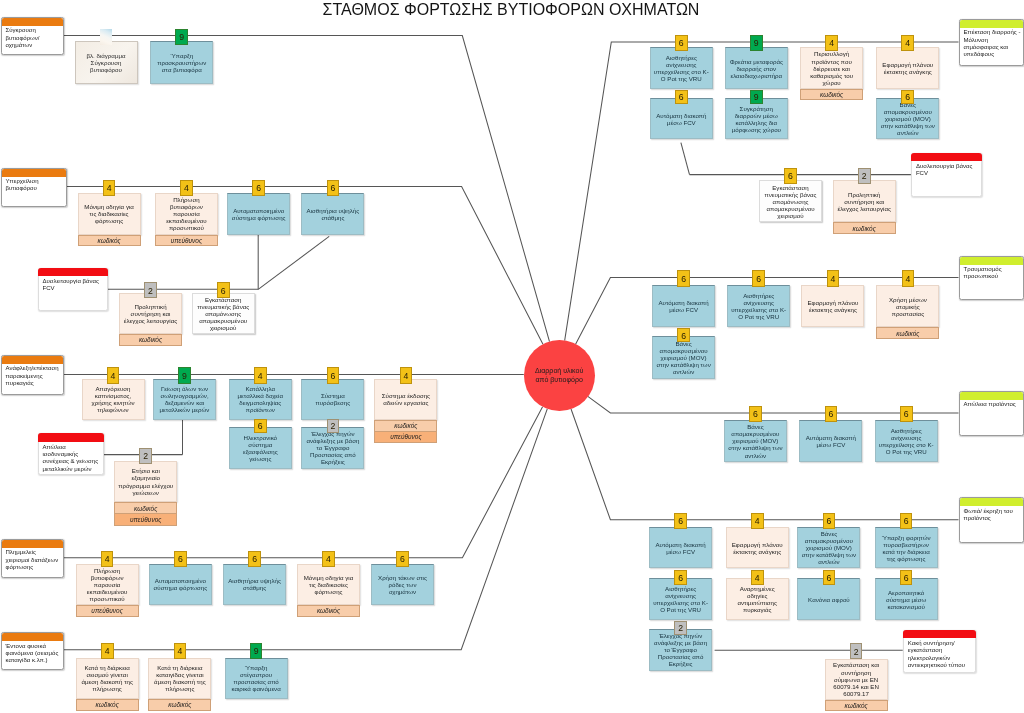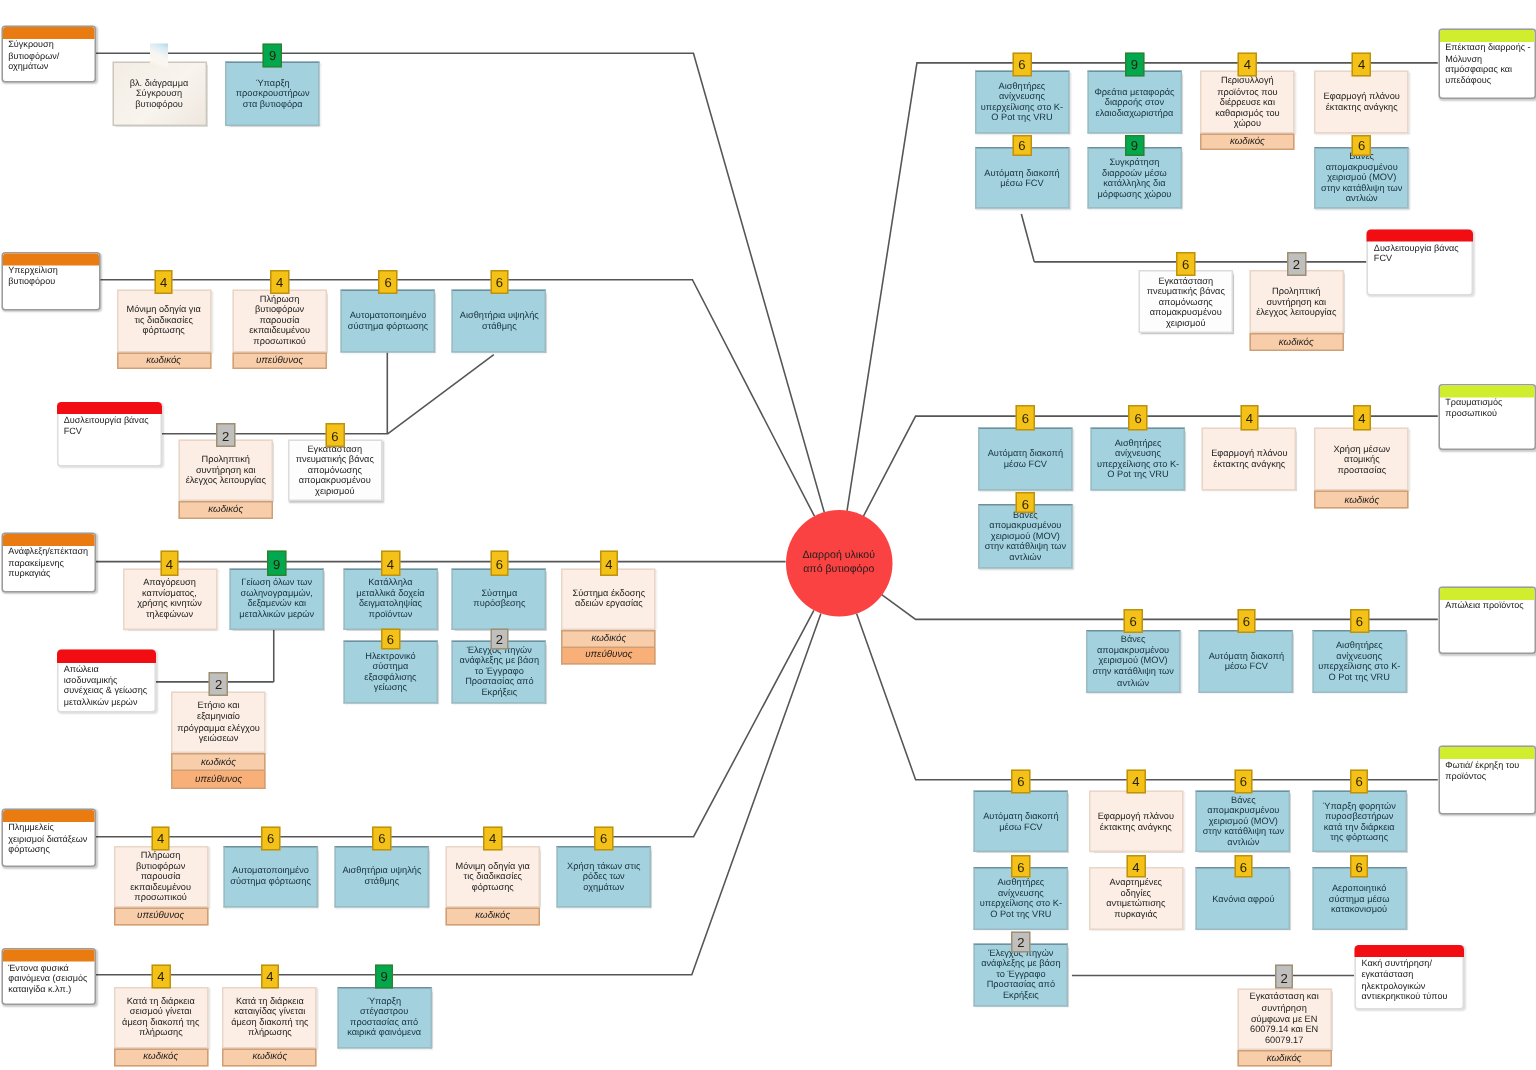--- a/index.html
+++ b/index.html
@@ -45,20 +45,21 @@
       <polyline points="571.0447363979295,408.95958962073075 610.4,519.8 958.5,519.8" fill="none" stroke="#565656" stroke-width="1.05"></polyline>
       <polyline points="108,289.2 258.2,289.2" fill="none" stroke="#565656" stroke-width="1.05"></polyline>
       <polyline points="103.8,454.6 182.5,454.6" fill="none" stroke="#565656" stroke-width="1.05"></polyline>
       <polyline points="689.5,174.6 910.9,174.6" fill="none" stroke="#565656" stroke-width="1.05"></polyline>
       <polyline points="714.6,650.3 902.7,650.3" fill="none" stroke="#565656" stroke-width="1.05"></polyline>
       <polyline points="258.2,234.8 258.2,289.4" fill="none" stroke="#565656" stroke-width="1.05"></polyline>
       <polyline points="258.2,289.4 329.2,236.4" fill="none" stroke="#565656" stroke-width="1.05"></polyline>
       <polyline points="182.5,419.8 182.5,454.6" fill="none" stroke="#565656" stroke-width="1.05"></polyline>
       <polyline points="680.9,142.7 689.5,174.6" fill="none" stroke="#565656" stroke-width="1.05"></polyline>
     </svg>
+  <div class="title">ΣΤΑΘΜΟΣ ΦΟΡΤΩΣΗΣ ΒΥΤΙΟΦΟΡΩΝ ΟΧΗΜΑΤΩΝ</div>
   <div id="nodes">
       <div class="evt" style="left: 0.5px; top: 17px; width: 63px; height: 38.2px;">
         <div class="cap" style="background: rgb(234, 123, 16);"></div>
         <div class="txt">Σύγκρουση βυτιοφόρων/ οχημάτων</div>
       </div>
       <div class="bar k-faded" style="left: 74.5px; top: 41.2px; width: 63px; height: 42.8px;">
         <div class="body" style="height: 42.8px;">
           <span>βλ. διάγραμμα Σύγκρουση βυτιοφόρου</span>
         </div>
       </div>

